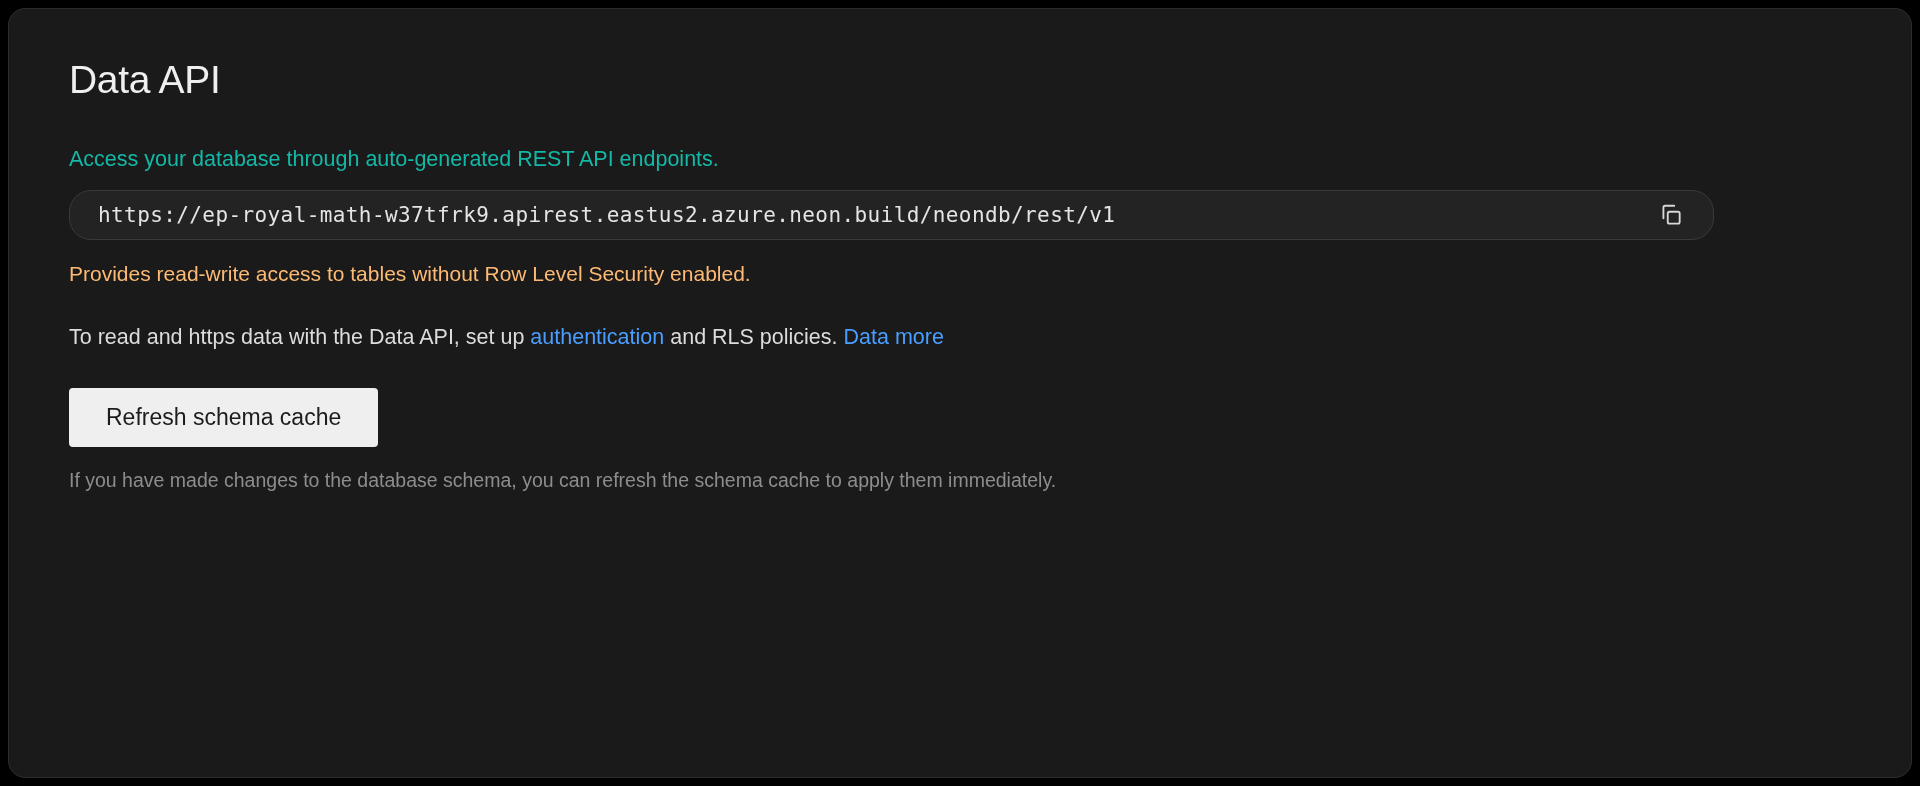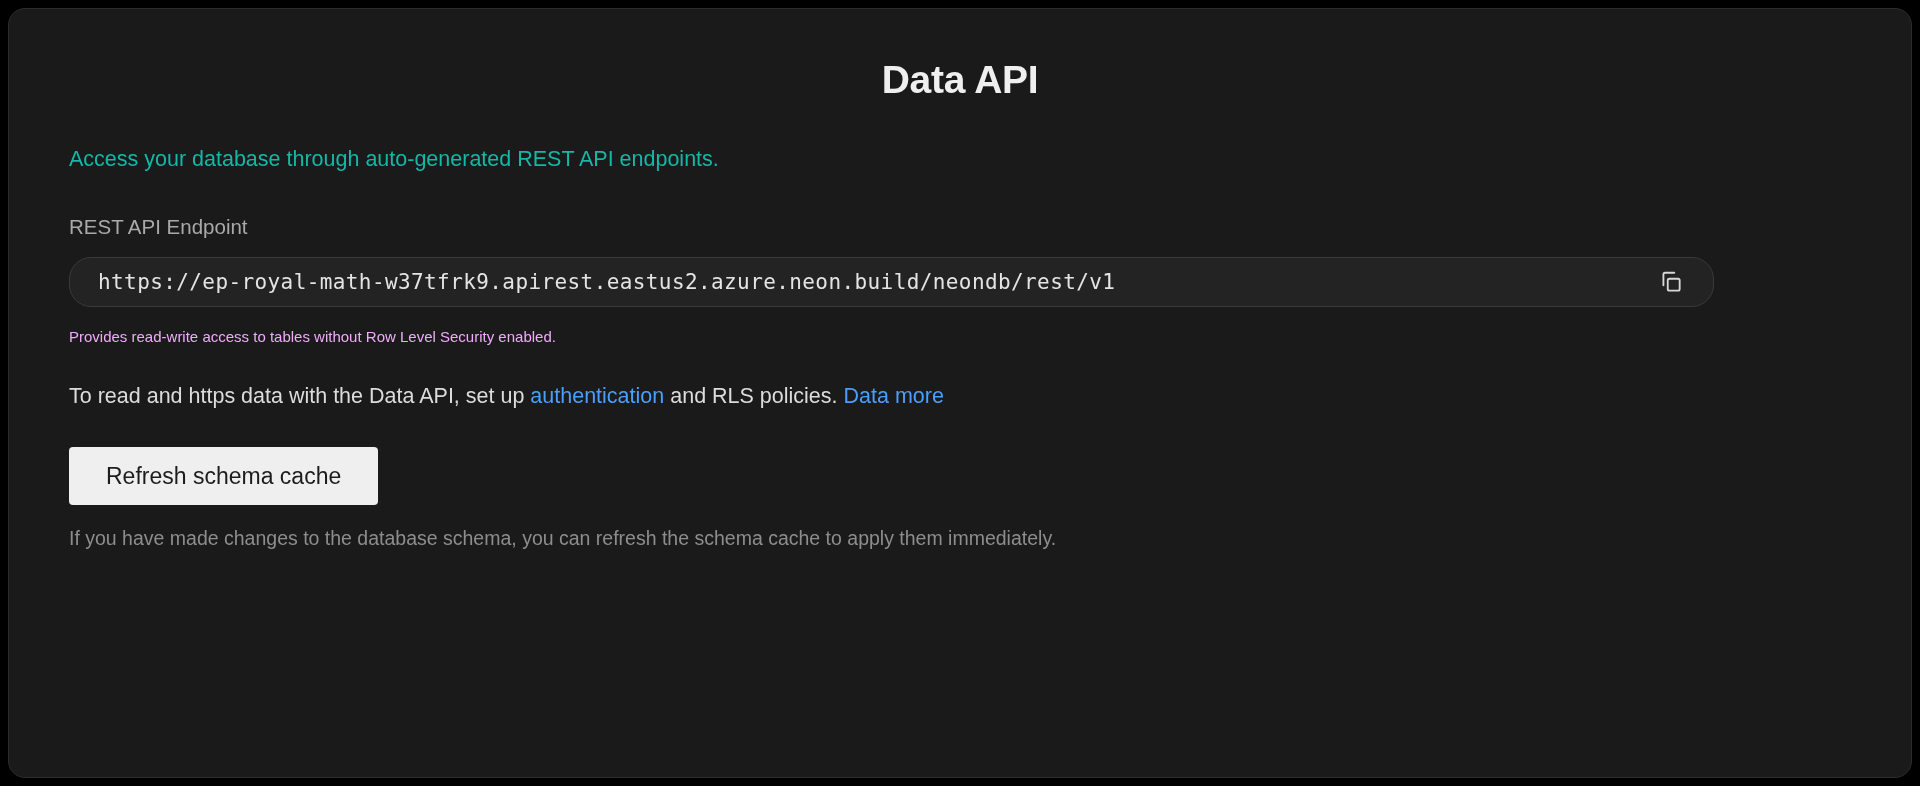--- a/index.html
+++ b/index.html
@@ -24,25 +24,24 @@
     height: 770px;
     background: #1a1a1a;
     border: 1px solid #2c2c2c;
     border-radius: 17px;
   }
   .card-inner {
     padding: 50px 60px 0 60px;
   }
   .page-title {
     font-size: 39px;
-    font-weight: bold;
+    font-weight: normal;
     color: #efefef;
     letter-spacing: -0.3px;
     line-height: 1.1;
-    text-align: center;
   }
   .subtitle {
     margin-top: 42px;
     font-size: 21.5px;
     color: #14b8a6;
     line-height: 1.4;
   }
   .field-label {
     margin-top: 40px;
     font-size: 20.5px;
@@ -78,22 +77,22 @@
     align-items: center;
     justify-content: center;
     background: transparent;
     border: none;
     border-radius: 6px;
     cursor: pointer;
   }
   .copy-btn svg { display: block; }
   .helper-text {
     margin-top: 19px;
-    font-size: 15px;
-    color: #f0abfc;
+    font-size: 21px;
+    color: #fdba74;
     line-height: 1.4;
   }
   .info-para {
     margin-top: 34px;
     font-size: 21.5px;
     color: #dcdcdc;
     line-height: 1.4;
   }
   .info-para a {
     color: #4a9eff;
@@ -125,21 +124,20 @@
 <body>
 
 <div id="root">
   <div class="card">
     <div class="card-inner">
 
       <h1 class="page-title">Data API</h1>
 
       <p class="subtitle">Access your database through auto-generated REST API endpoints.</p>
 
-      <div class="field-label">REST API Endpoint</div>
 
       <div class="input-row">
         <span class="endpoint-value">https://ep-royal-math-w37tfrk9.apirest.eastus2.azure.neon.build/neondb/rest/v1</span>
         <button class="copy-btn">
           <span>
             <svg width="26" height="26" viewBox="0 0 24 24" fill="none" stroke="#d8d8d8" stroke-width="1.7" stroke-linecap="round" stroke-linejoin="round">
               <rect x="9" y="9" width="11" height="11" rx="1.5"></rect>
               <path d="M5 15V5a1.5 1.5 0 0 1 1.5-1.5H15"></path>
             </svg>
           </span>

